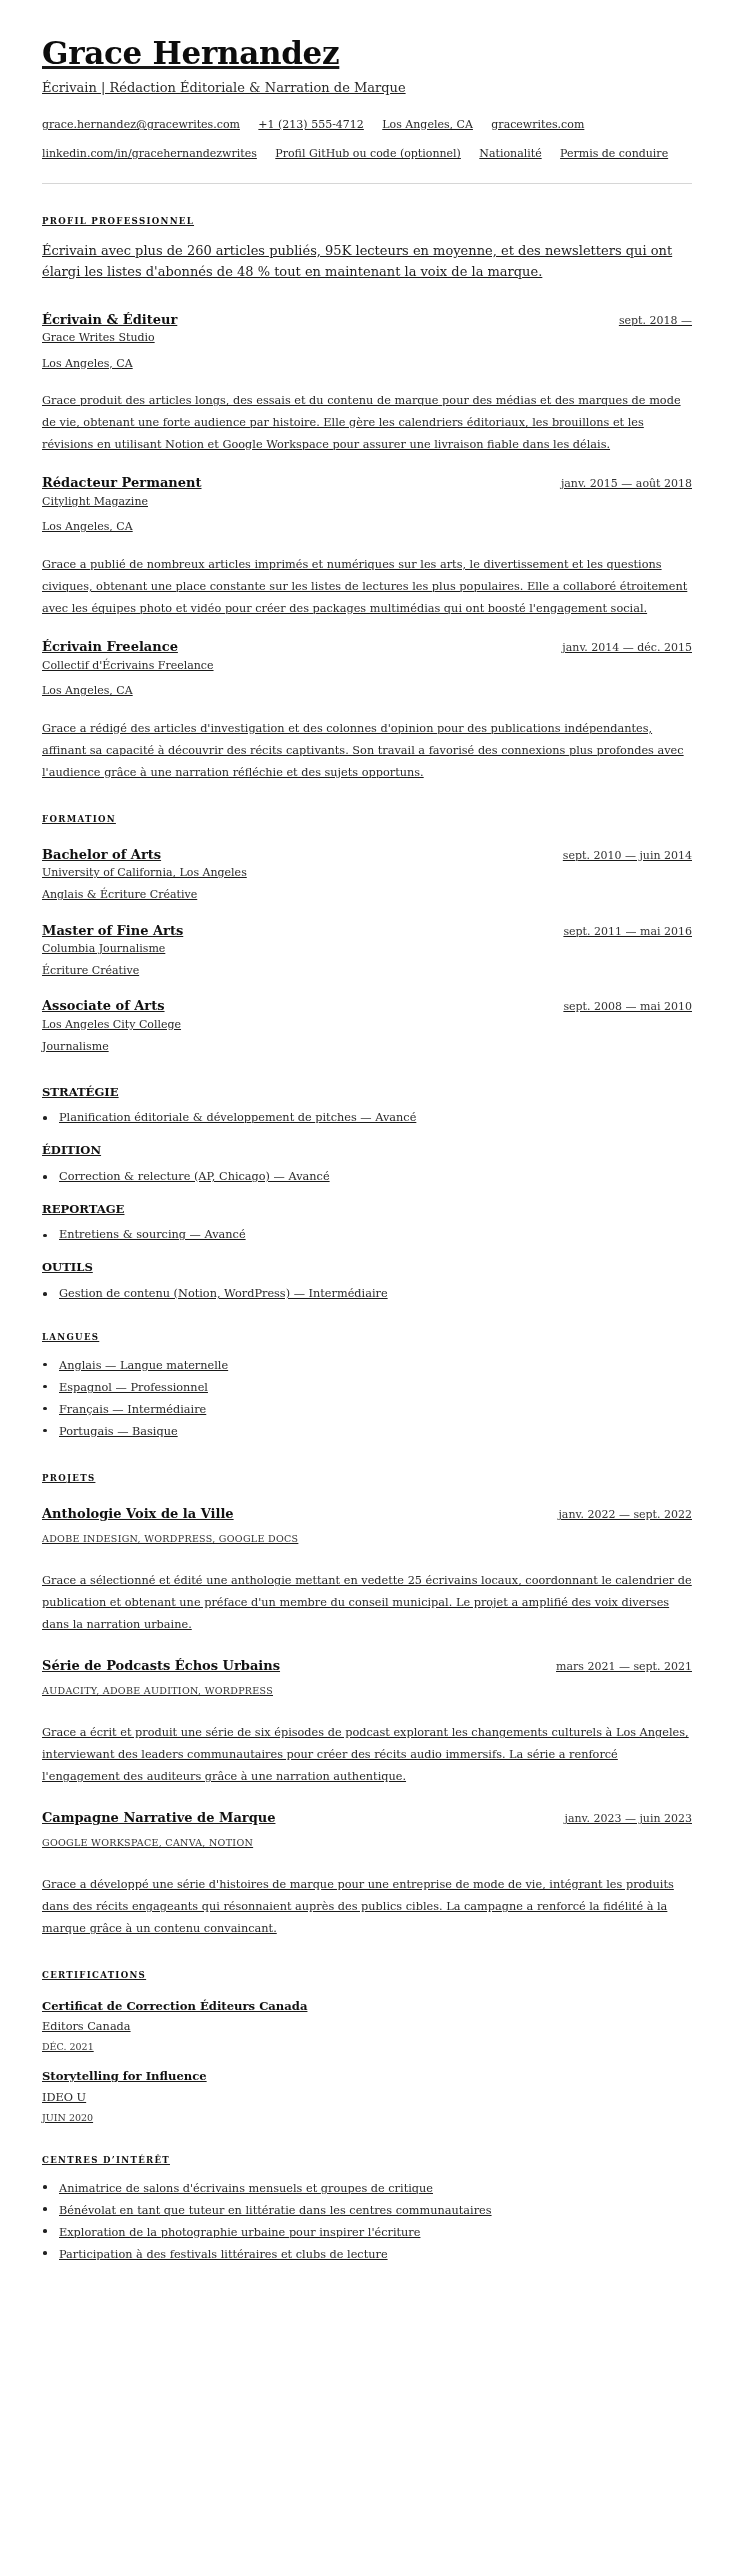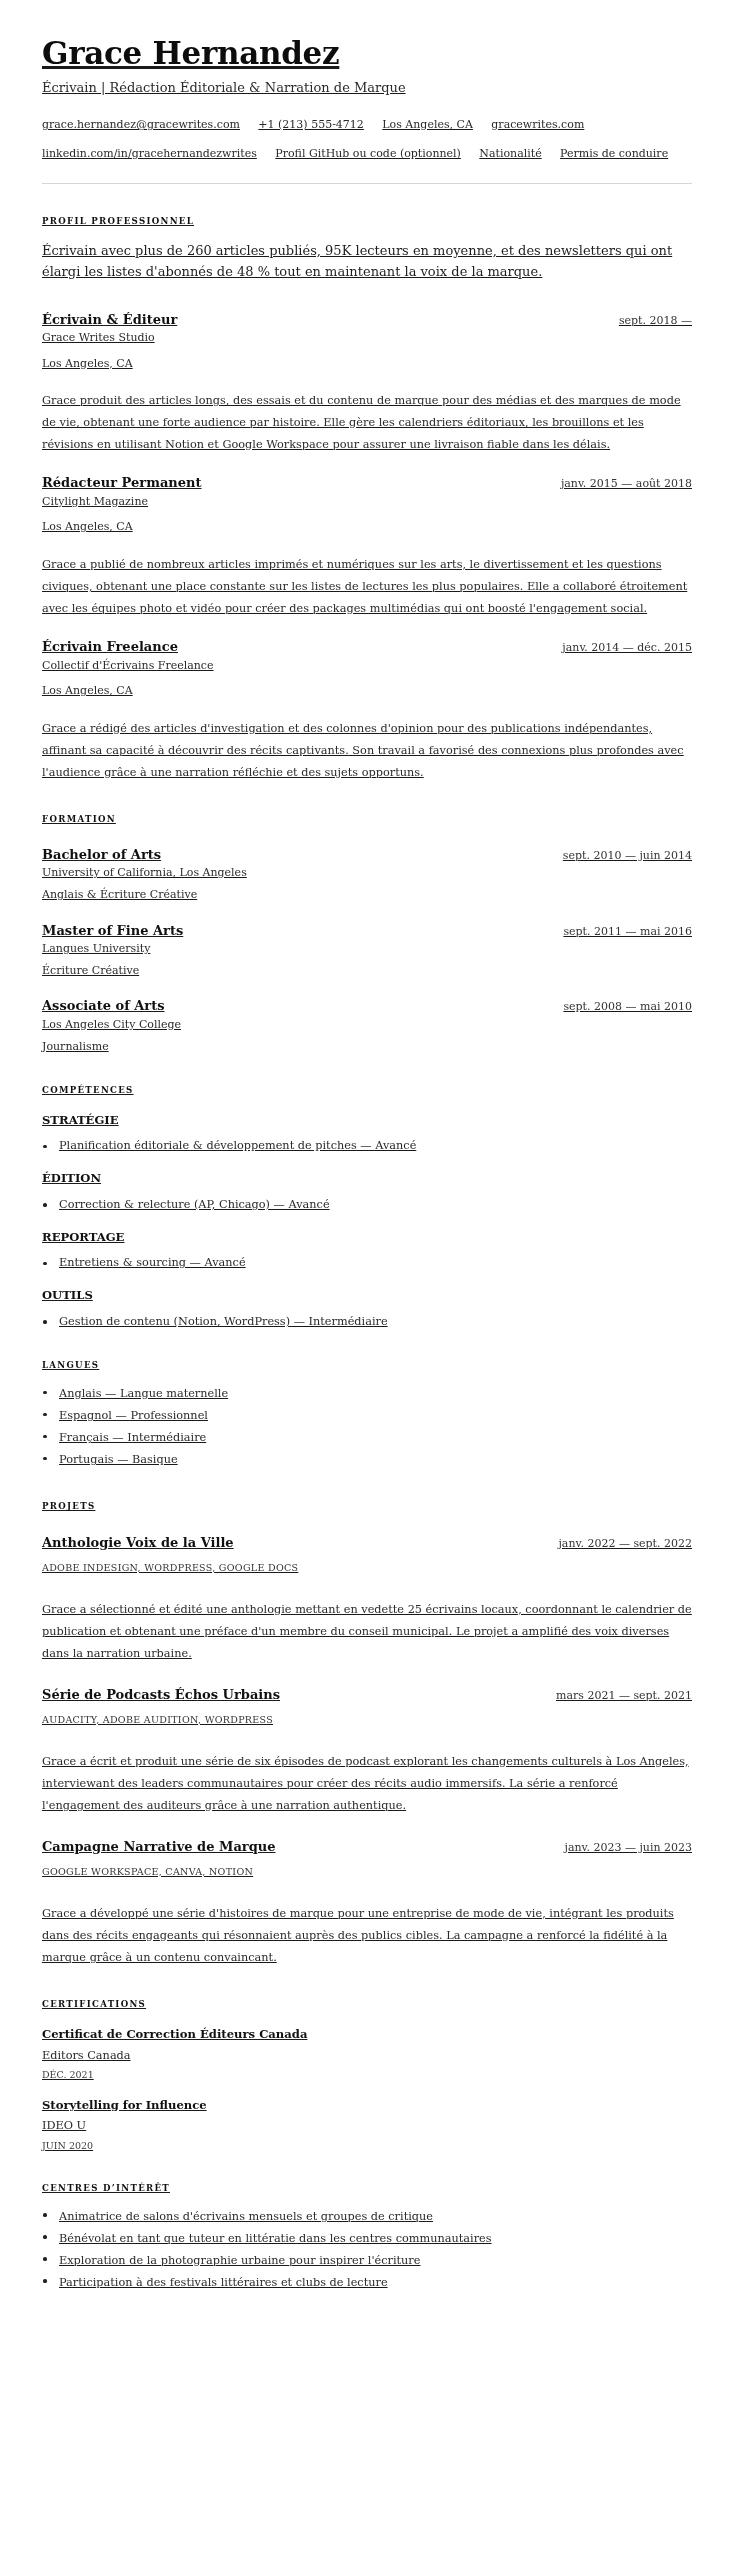--- a/index.html
+++ b/index.html
@@ -230,36 +230,35 @@
       </div>
       <div class="entry-sub">University of California, Los Angeles</div>
       <div class="entry-loc">Anglais &amp; Écriture Créative</div>
     </div>
 
     <div class="entry">
       <div class="entry-head">
         <div class="entry-title">Master of Fine Arts</div>
         <div class="entry-date">sept. 2011 — mai 2016</div>
       </div>
-      <div class="entry-sub">Langues University</div>
+      <div class="entry-sub">Columbia Journalisme</div>
       <div class="entry-loc">Écriture Créative</div>
     </div>
 
     <div class="entry">
       <div class="entry-head">
         <div class="entry-title">Associate of Arts</div>
         <div class="entry-date">sept. 2008 — mai 2010</div>
       </div>
       <div class="entry-sub">Los Angeles City College</div>
       <div class="entry-loc">Journalisme</div>
     </div>
   </section>
 
   <section class="section">
-    <h2 class="section-title">Compétences</h2>
 
     <div class="skill-group first">
       <div class="skill-cat">Stratégie</div>
       <ul class="bullets">
         <li>Planification éditoriale &amp; développement de pitches — Avancé</li>
       </ul>
     </div>
 
     <div class="skill-group">
       <div class="skill-cat">Édition</div>

